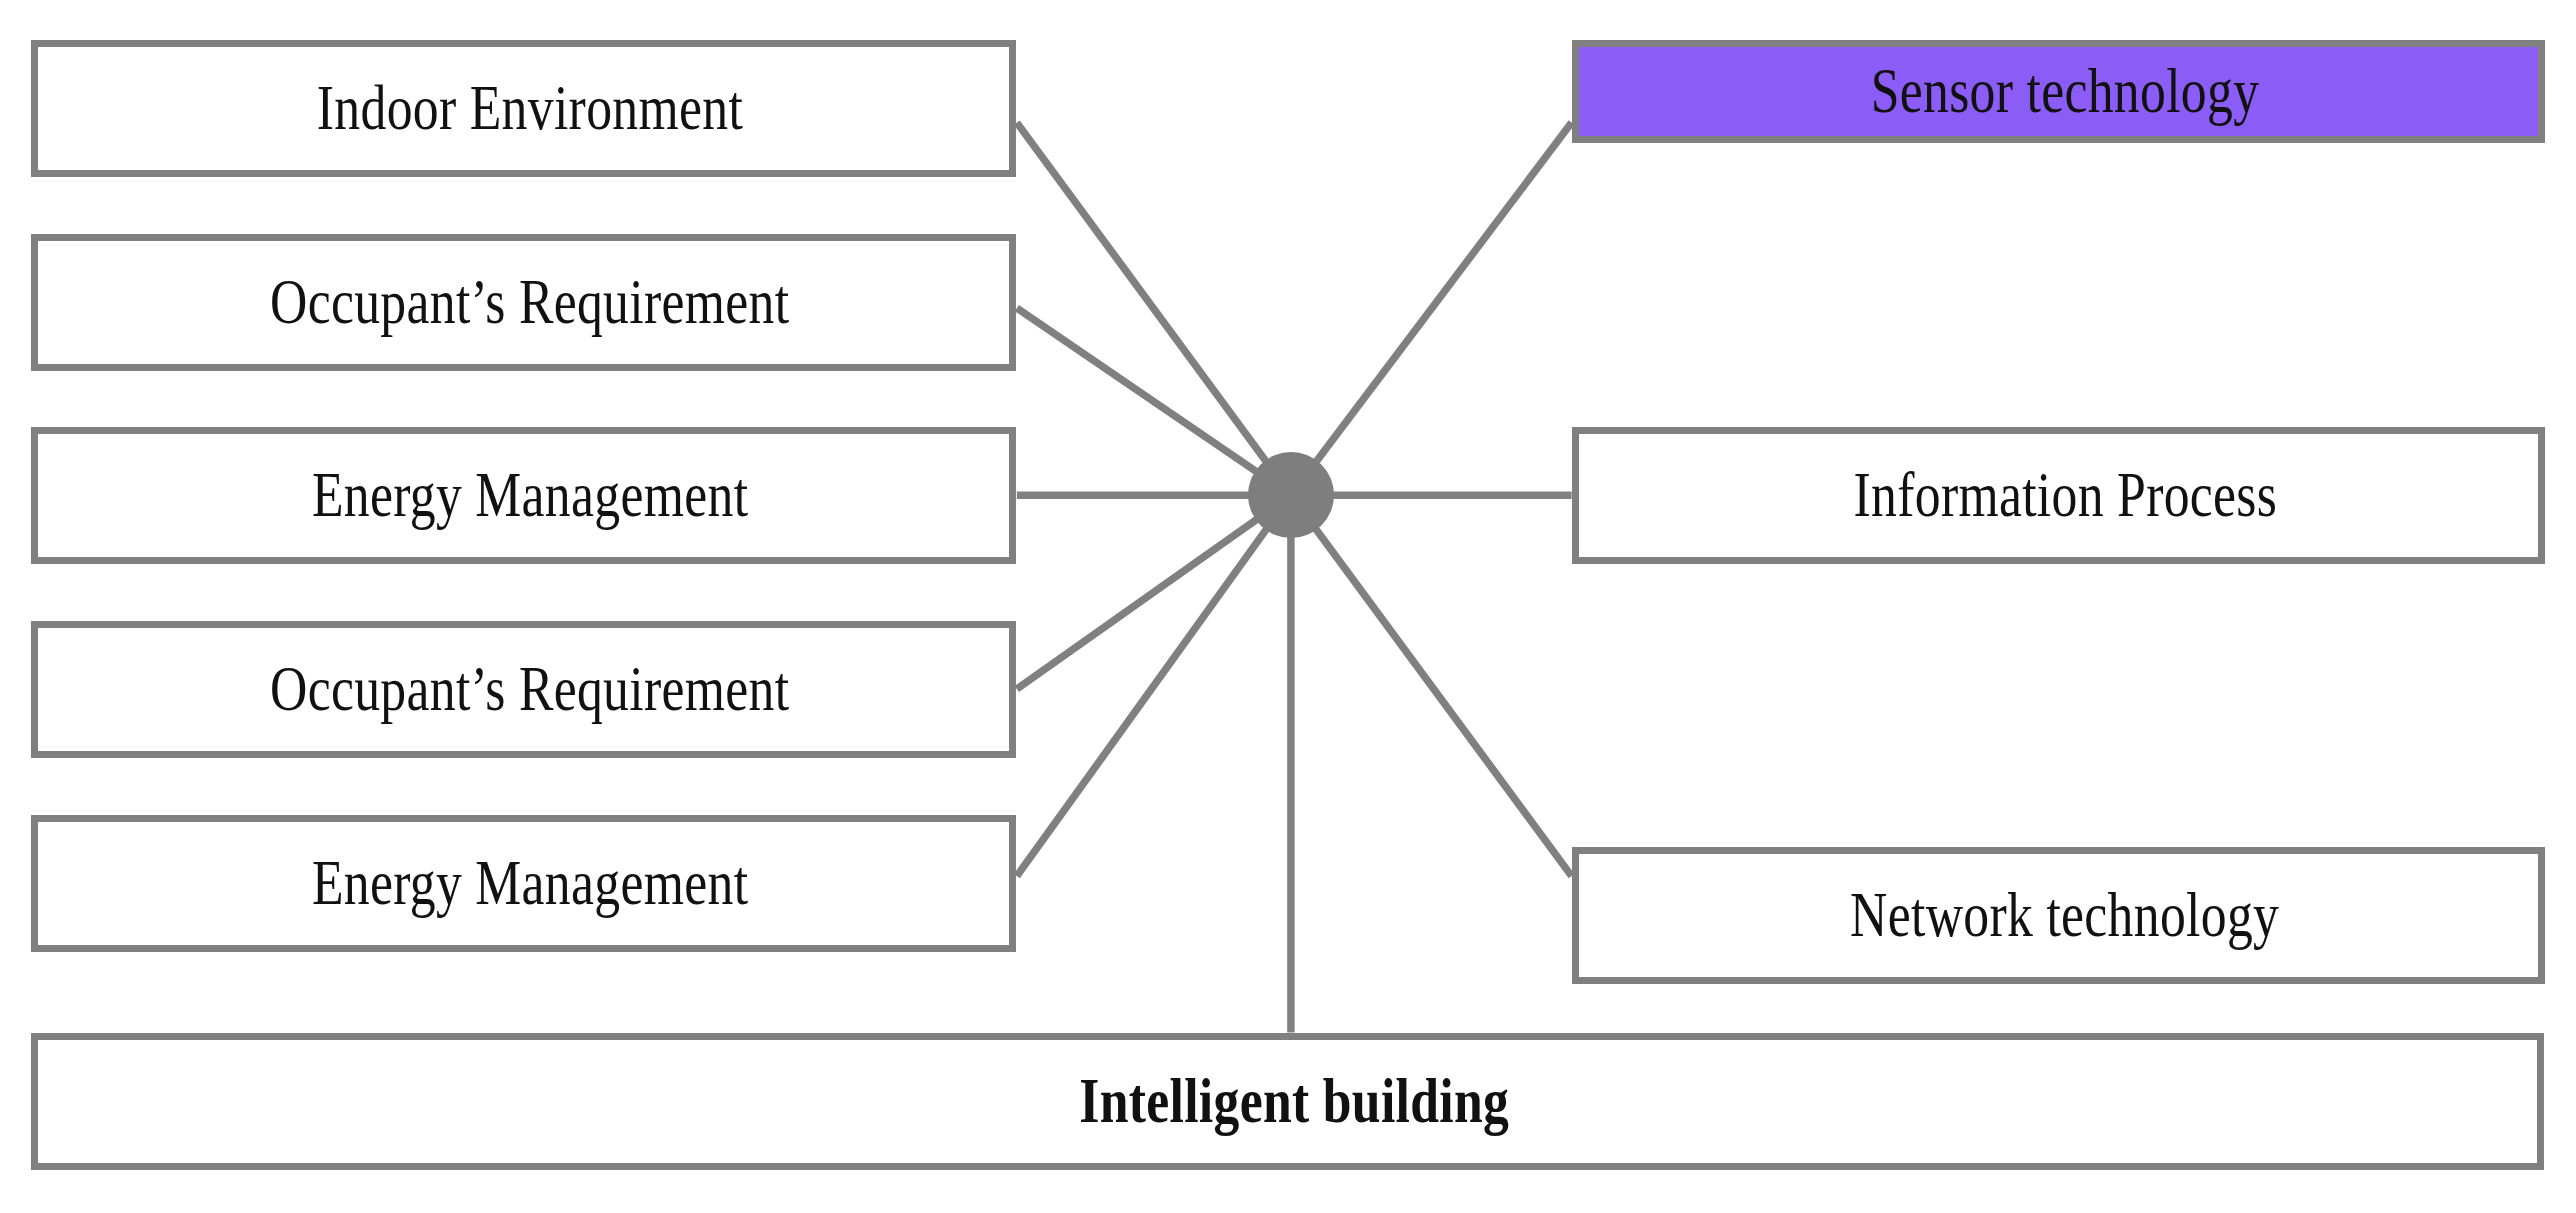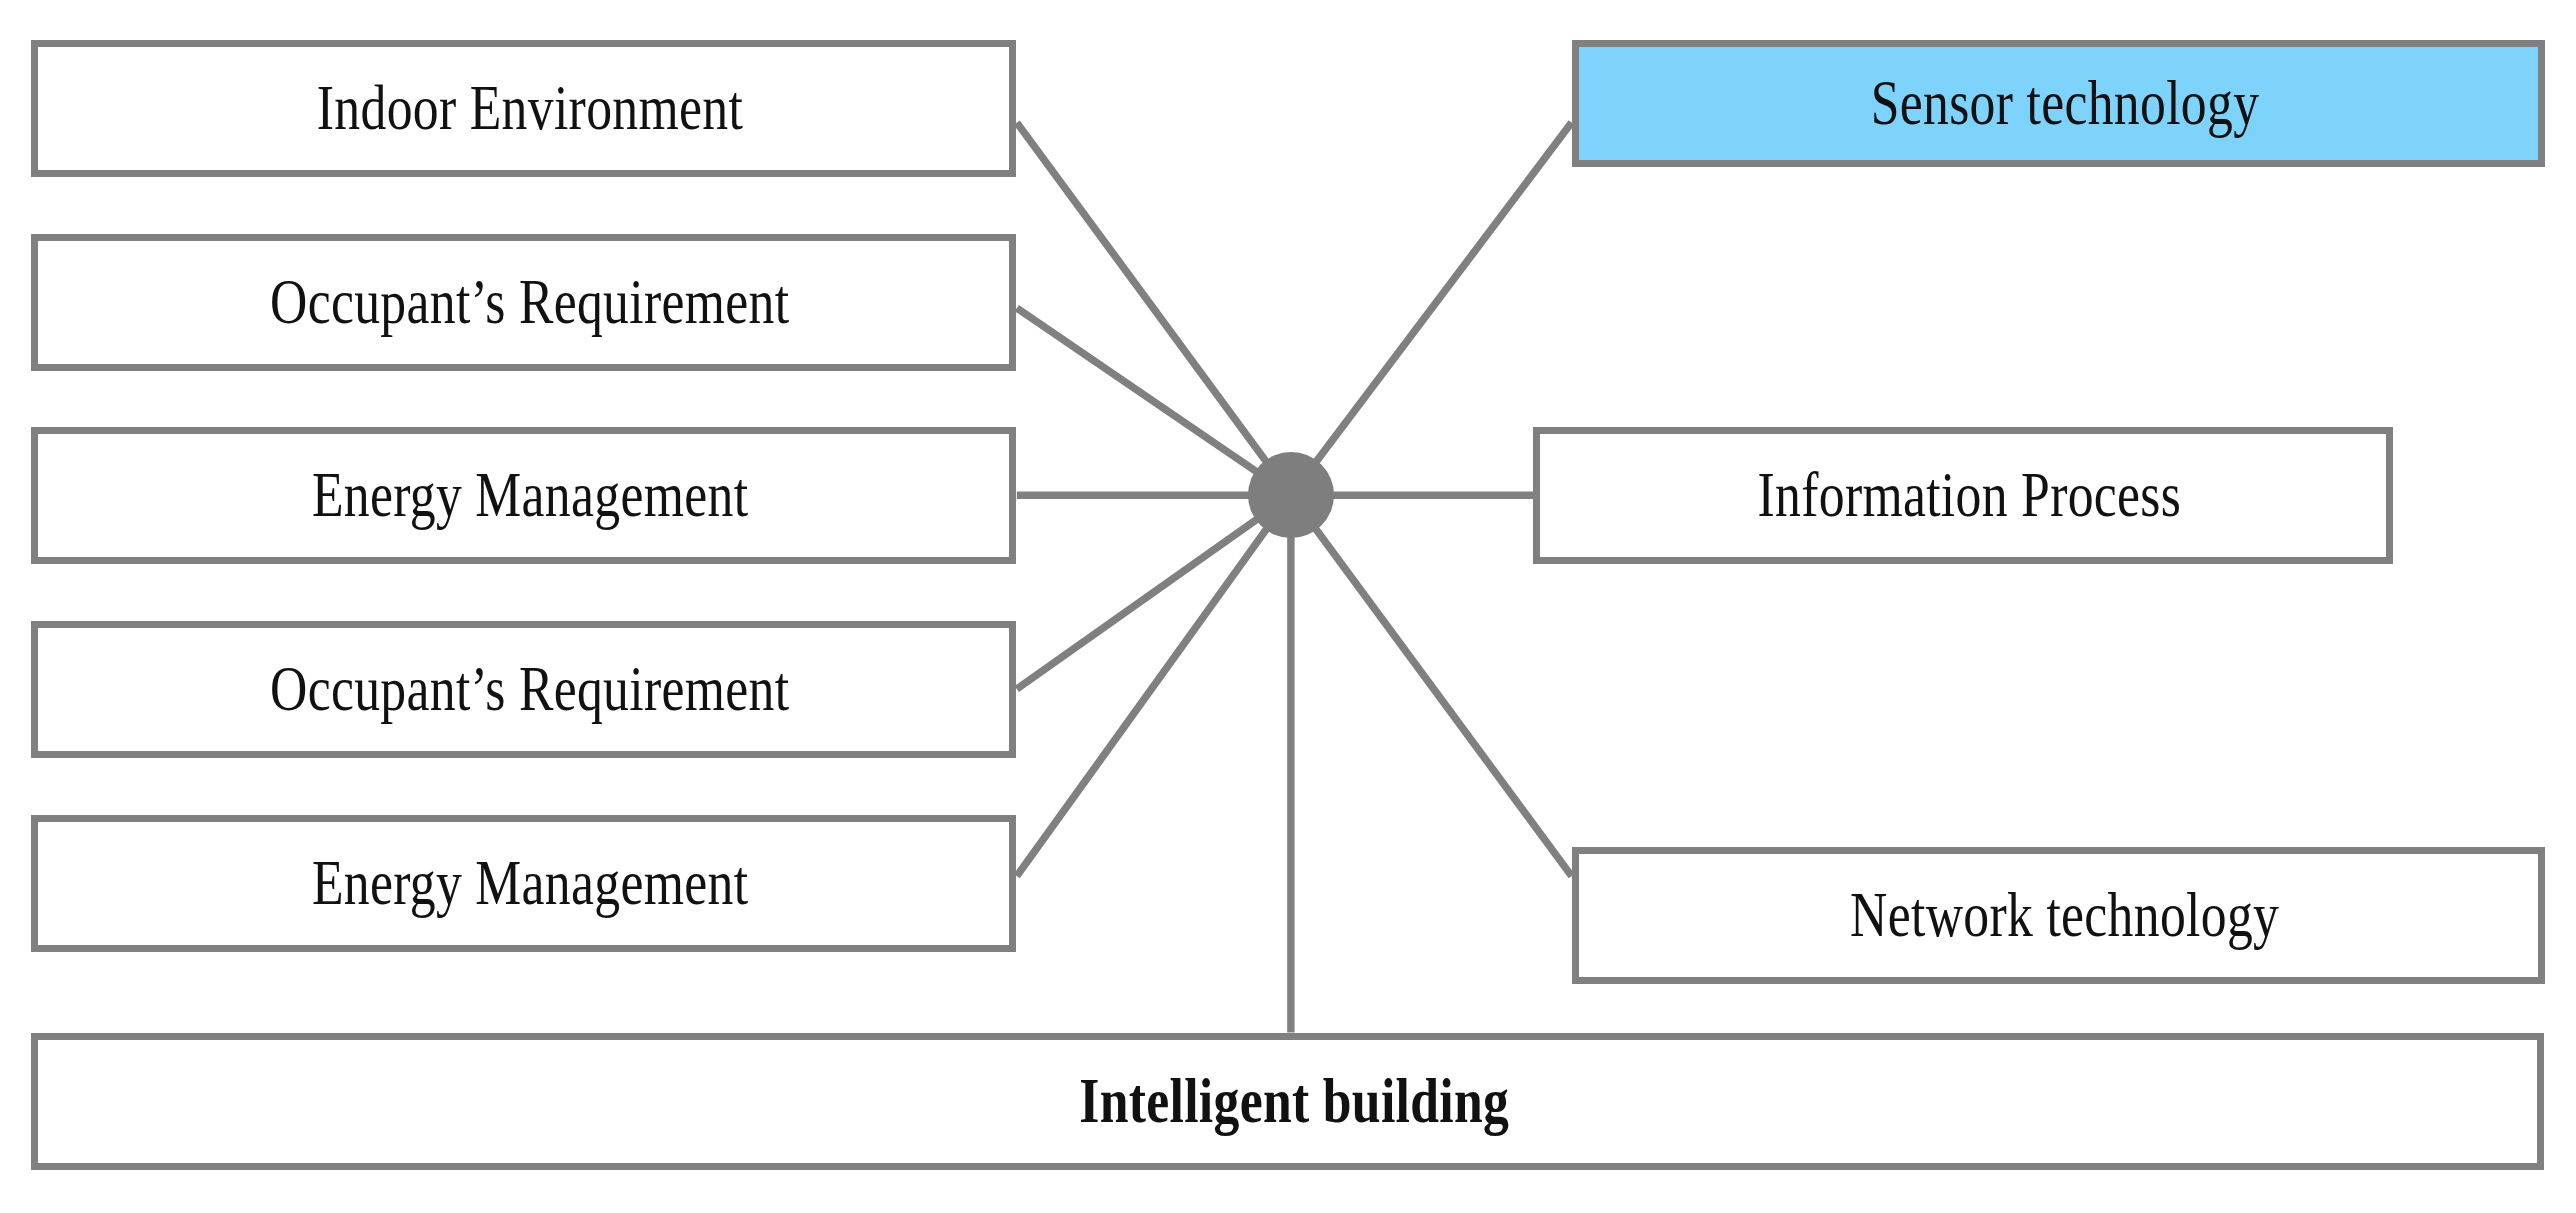--- a/index.html
+++ b/index.html
@@ -85,24 +85,24 @@
       </div>
       <div class="node-box" style="left: 31px; top: 427px; width: 985px; height: 137px; border-color: rgb(128, 128, 128); border-width: 7.5px; background: rgb(255, 255, 255);">
         <span class="node-label" style="color: rgb(17, 17, 17);">Energy Management</span>
       </div>
       <div class="node-box" style="left: 31px; top: 621px; width: 985px; height: 137px; border-color: rgb(128, 128, 128); border-width: 7.5px; background: rgb(255, 255, 255);">
         <span class="node-label" style="color: rgb(17, 17, 17);">Occupant’s Requirement</span>
       </div>
       <div class="node-box" style="left: 31px; top: 815px; width: 985px; height: 137px; border-color: rgb(128, 128, 128); border-width: 7.5px; background: rgb(255, 255, 255);">
         <span class="node-label" style="color: rgb(17, 17, 17);">Energy Management</span>
       </div>
-      <div class="node-box" style="left: 1572px; top: 40px; width: 973px; height: 127px; border-color: rgb(128, 128, 128); border-width: 7.5px; background: #7dd3fc;">
+      <div class="node-box" style="left: 1572px; top: 40px; width: 973px; height: 103px; border-color: rgb(128, 128, 128); border-width: 7.5px; background: #8b5cf6;">
         <span class="node-label" style="color: rgb(17, 17, 17);">Sensor technology</span>
       </div>
-      <div class="node-box" style="left: 1533px; top: 427px; width: 860px; height: 137px; border-color: rgb(128, 128, 128); border-width: 7.5px; background: rgb(255, 255, 255);">
+      <div class="node-box" style="left: 1572px; top: 427px; width: 973px; height: 137px; border-color: rgb(128, 128, 128); border-width: 7.5px; background: rgb(255, 255, 255);">
         <span class="node-label" style="color: rgb(17, 17, 17);">Information Process</span>
       </div>
       <div class="node-box" style="left: 1572px; top: 847px; width: 973px; height: 137px; border-color: rgb(128, 128, 128); border-width: 7.5px; background: rgb(255, 255, 255);">
         <span class="node-label" style="color: rgb(17, 17, 17);">Network technology</span>
       </div>
       <div class="node-box" style="left: 31px; top: 1033px; width: 2513px; height: 137px; border-color: rgb(128, 128, 128); border-width: 7.5px; background: rgb(255, 255, 255);">
         <span class="node-label bold" style="color: rgb(17, 17, 17);">Intelligent building</span>
       </div>
     </div>
 

